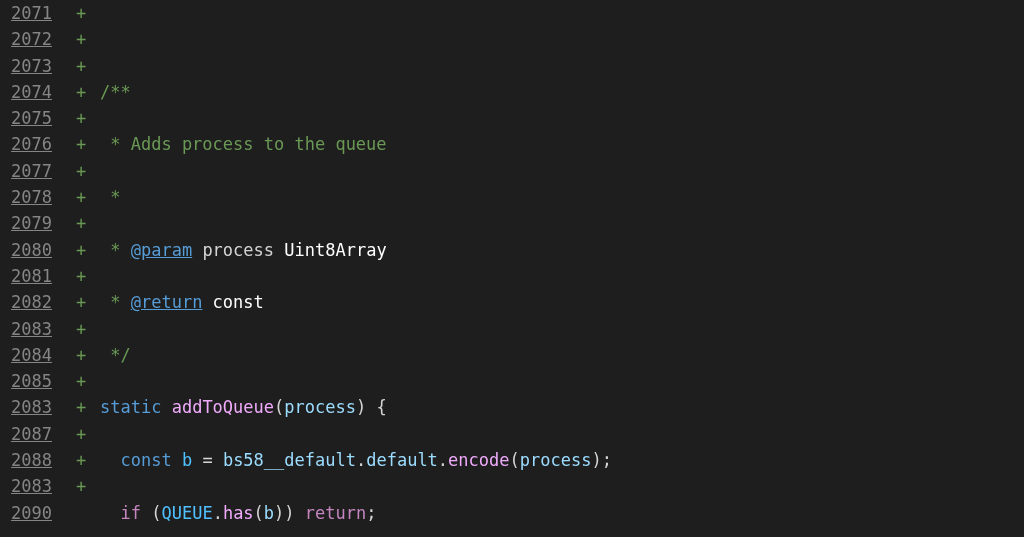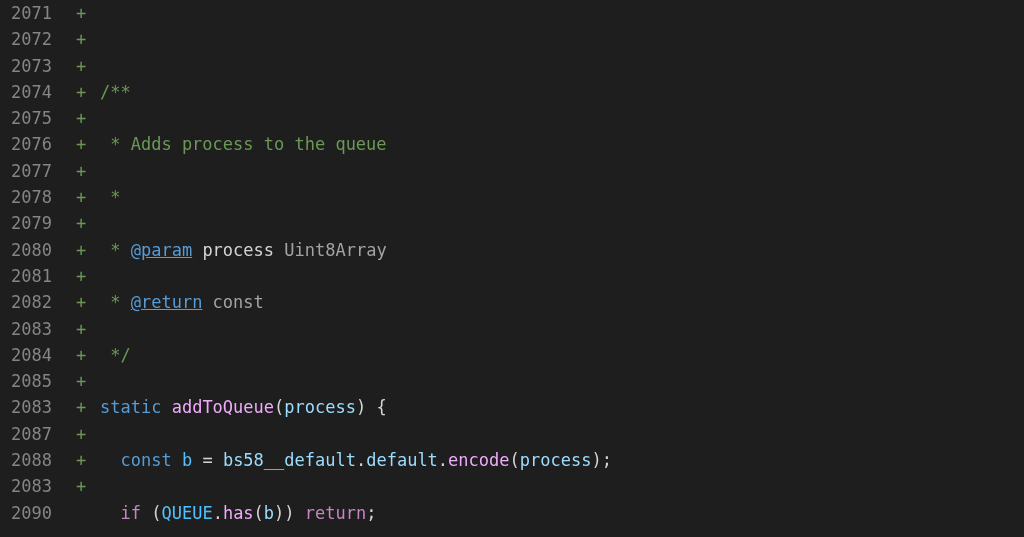--- a/index.html
+++ b/index.html
@@ -24,32 +24,32 @@
     }
     .gutter-diff {
       width: 36px;
       color: #6a9955;
       text-align: left;
       padding-left: 12px;
       user-select: none;
       flex-shrink: 0;
     }
     .code { flex: 1; white-space: pre; }
-    .ln { display: block; height: 26.3px; }
+    .ln { display: block; height: 26.3px; text-decoration: underline; }
     .df { display: block; height: 26.3px; }
     .cd { display: block; height: 26.3px; }
     
     
     .c-comment { color: #6a9955; }
     .c-keyword { color: #c586c0; }
     .c-keyword2 { color: #569cd6; margin-top: 33px; }
     .c-func { color: #f0abfc; }
     .c-var { color: #9cdcfe; }
     .c-const { color: #4fc1ff; }
-    .c-type { color: #a3a3a3; margin-top: 32px; }
+    .c-type { color: #ffffff; margin-top: 32px; }
     .c-paramdoc { color: #d4d4d4; }
     .c-doctag { color: #569cd6; text-decoration: underline; }
   </style>
 </head>
 <body>
 
 <div class="editor">
   <div class="gutter-lineno">
     <span class="ln">2071</span>
     <span class="ln">2072</span>

